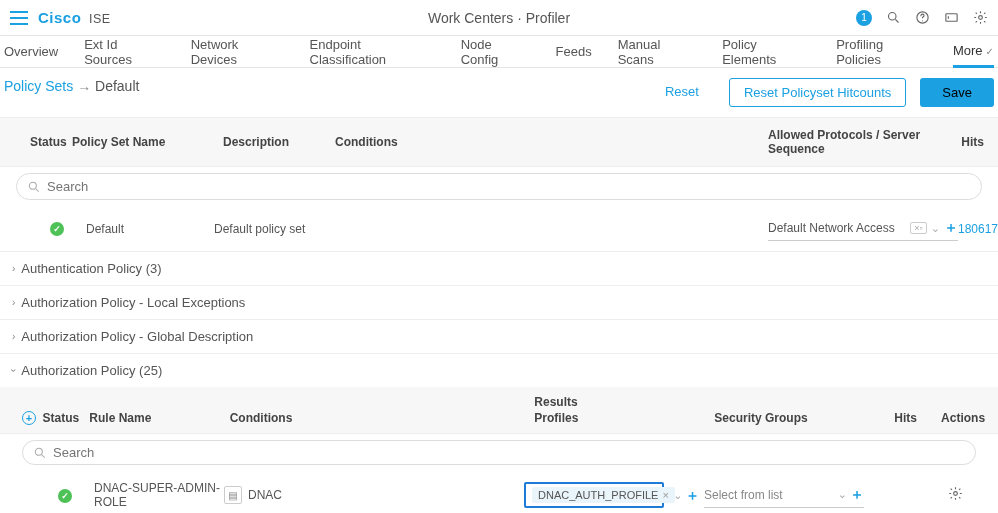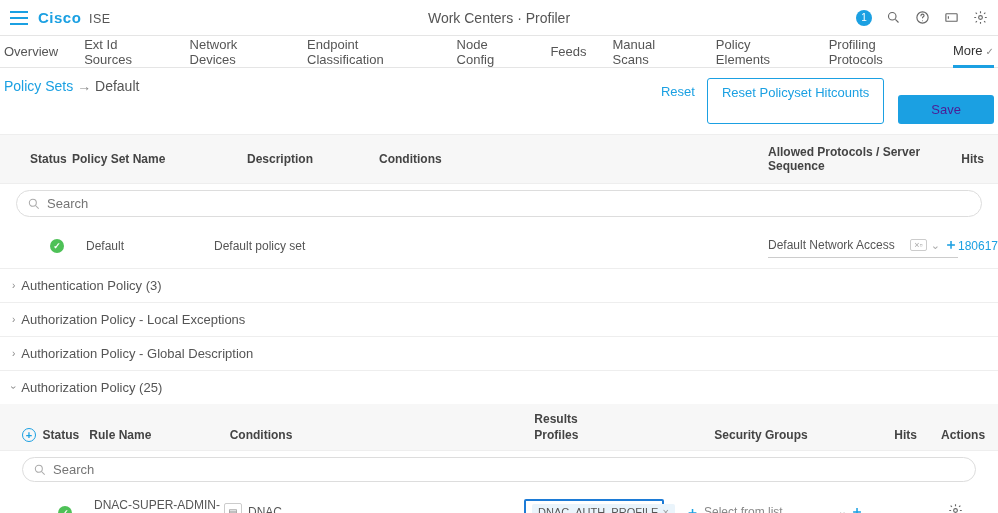--- a/index.html
+++ b/index.html
@@ -17,27 +17,27 @@
   .tabbar { display: flex; align-items: center; height: 32px; border-bottom: 1px solid #e5e5e5; padding: 0 4px; gap: 26px; font-size: 13px; color: #555; }
   .tabbar .tab { cursor: pointer; padding: 7px 0; }
   .tabbar .tab.active { color: #333; border-bottom: 3px solid #1ba0e2; font-weight: 500; }
   .tabbar .tab .chev { font-size: 10px; margin-left: 3px; color: #888; }
 
   .toolbar { display: flex; padding: 10px 4px 10px 4px; }
   .crumbs { color: #1ba0e2; font-size: 14px; }
   .crumbs .cur { color: #555; }
   .toolbar .spacer { flex: 1; }
   .link-btn { color: #1ba0e2; font-size: 13px; cursor: pointer; padding: 6px 12px; }
-  .outline-btn { color: #1ba0e2; border: 1px solid #1ba0e2; border-radius: 3px; padding: 6px 14px; font-size: 13px; cursor: pointer; margin-left: 0; }
-  .primary-btn { background: #1ba0e2; color: #4c1d95; border-radius: 3px; padding: 7px 33px; font-size: 13px; cursor: pointer; margin-left: 14px; margin-top: 17px; }
+  .outline-btn { color: #1ba0e2; border: 1px solid #1ba0e2; border-radius: 3px; padding: 6px 14px; font-size: 13px; cursor: pointer; margin-left: 18px; }
+  .primary-btn { background: #1ba0e2; color: #000000; border-radius: 3px; padding: 7px 22px; font-size: 13px; cursor: pointer; margin-left: 14px; }
 
   .grid-header { display: flex; align-items: center; background: #f7f7f7; border-top: 1px solid #eee; border-bottom: 1px solid #eee; font-weight: 600; font-size: 12px; color: #444; padding: 10px 0; }
   .grid-header .c-status { width: 72px; padding-left: 30px; }
   .grid-header .c-name { width: 151px; }
-  .grid-header .c-desc { width: 132px; margin-left: 24px; }
+  .grid-header .c-desc { width: 112px; }
   .grid-header .c-cond { flex: 1; }
   .grid-header .c-allowed { width: 190px; }
   .grid-header .c-hits { width: 40px; text-align: right; padding-right: 14px; }
 
   .searchbar { margin: 6px 16px; border: 1px solid #ddd; border-radius: 16px; display: flex; align-items: center; padding: 5px 10px; color: #999; }
   .searchbar input { border: none; outline: none; flex: 1; font-size: 13px; color: #555; background: transparent; }
 
   .grid-row { display: flex; align-items: center; padding: 10px 0; border-bottom: 1px solid #eee; font-size: 12px; color: #555; }
   .grid-row .c-status { width: 72px; padding-left: 50px; }
   .grid-row .c-name { width: 130px; padding-left: 14px; }
@@ -125,21 +125,21 @@
 
 <div class="tabbar">
   <div class="tab">Overview</div>
   <div class="tab">Ext Id Sources</div>
   <div class="tab">Network Devices</div>
   <div class="tab">Endpoint Classification</div>
   <div class="tab">Node Config</div>
   <div class="tab">Feeds</div>
   <div class="tab">Manual Scans</div>
   <div class="tab">Policy Elements</div>
-  <div class="tab">Profiling Protocols</div>
+  <div class="tab">Profiling Policies</div>
   <div class="tab active"><span>More</span><span class="chev">✓</span></div>
 </div>
 
 <div class="toolbar">
   <div class="crumbs">
     <span>Policy Sets</span>
     <span style="color:#888"> → </span>
     <span class="cur">Default</span>
   </div>
   <div class="spacer"></div>

